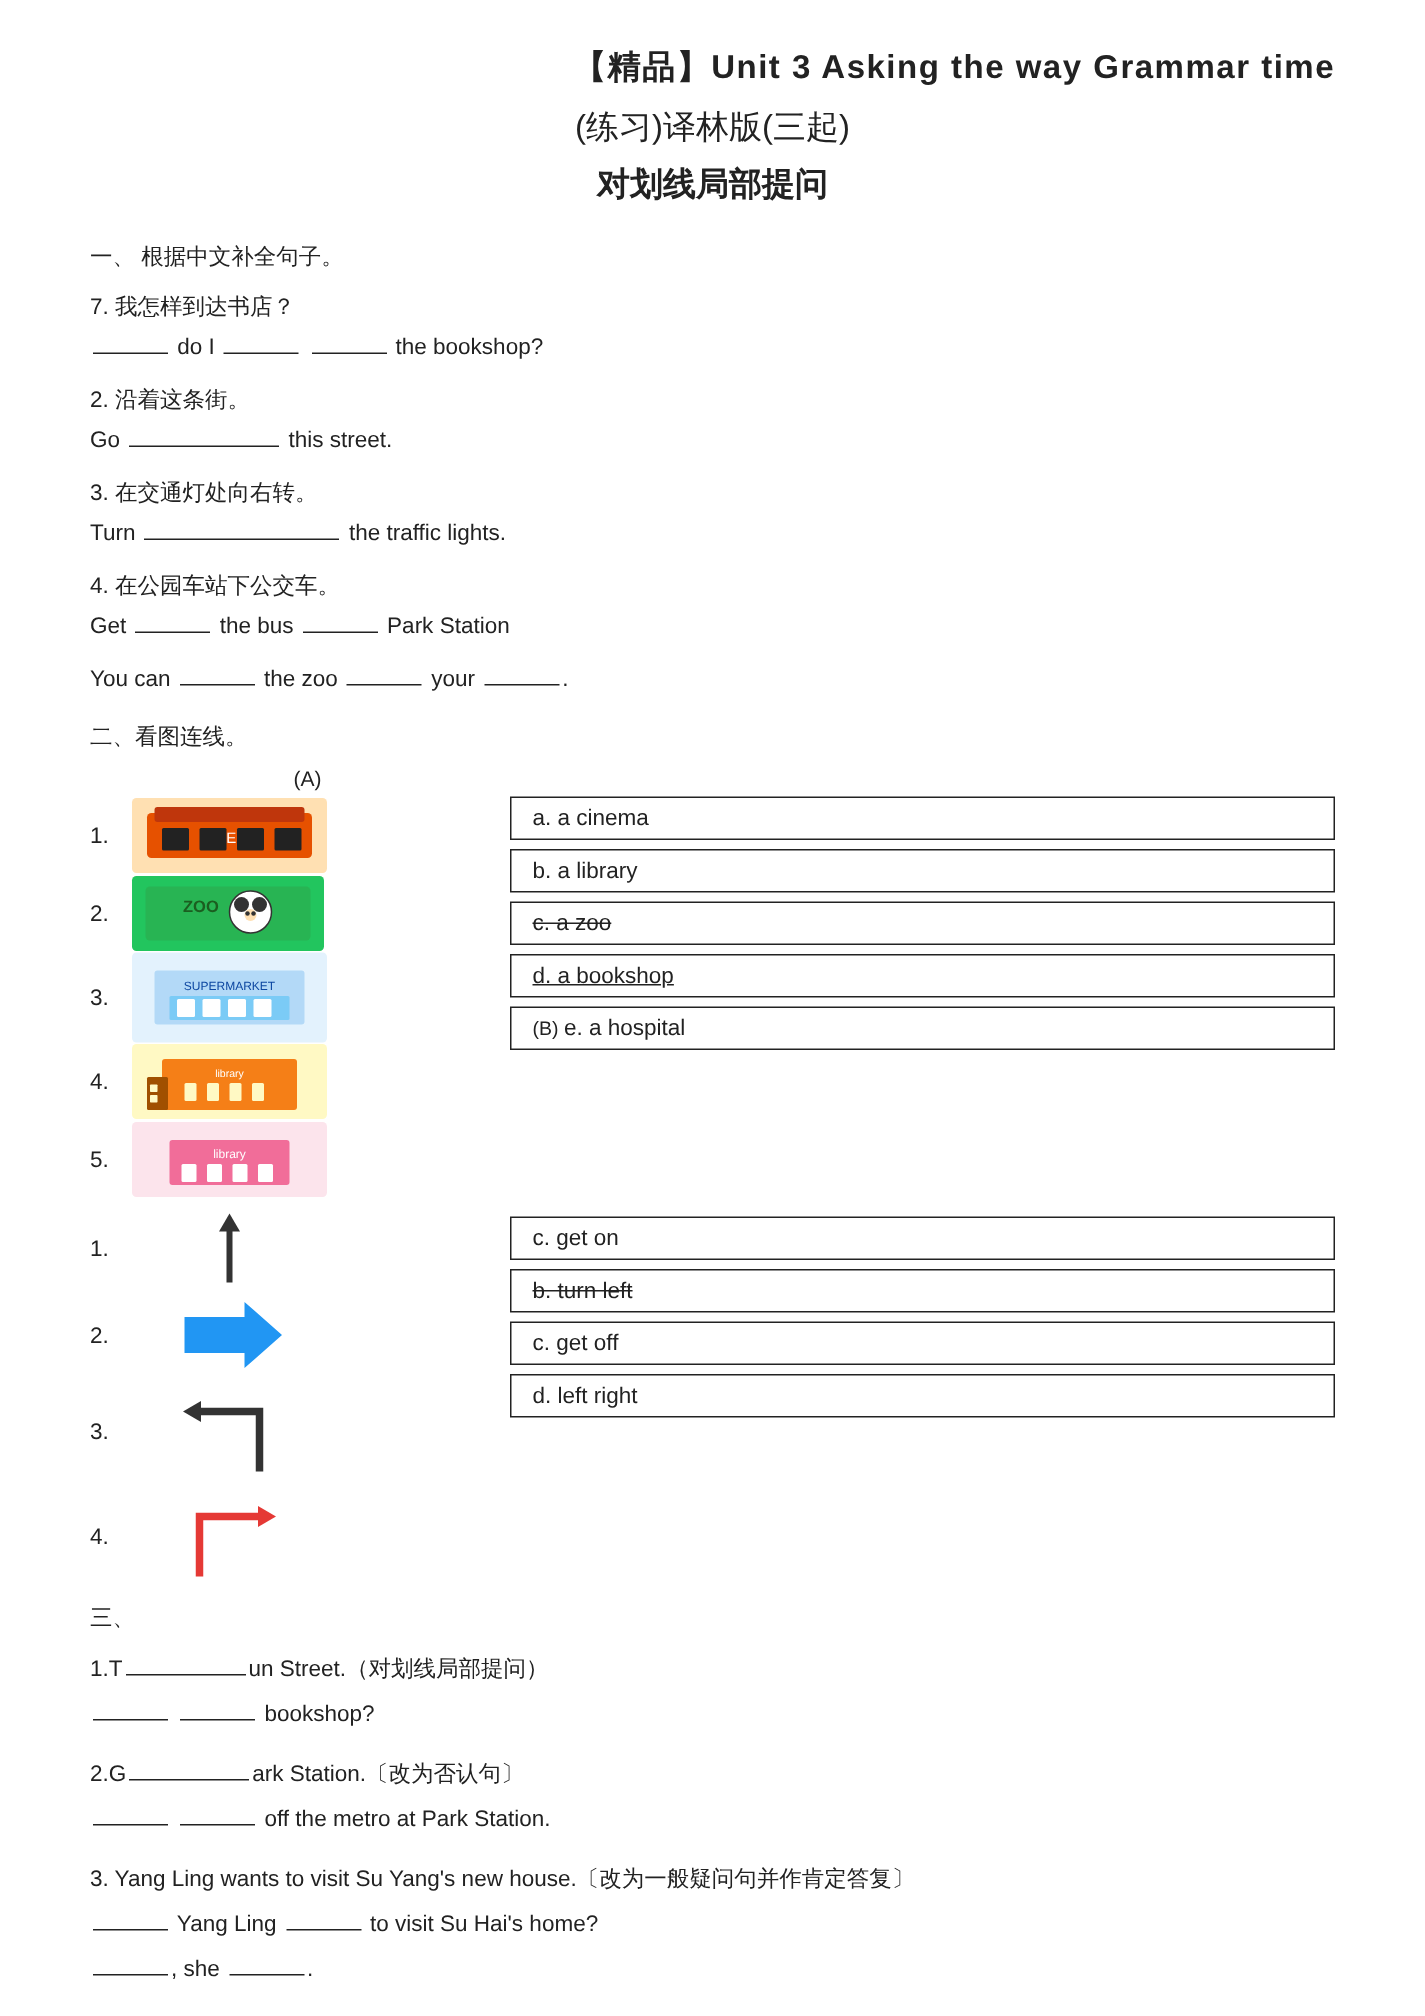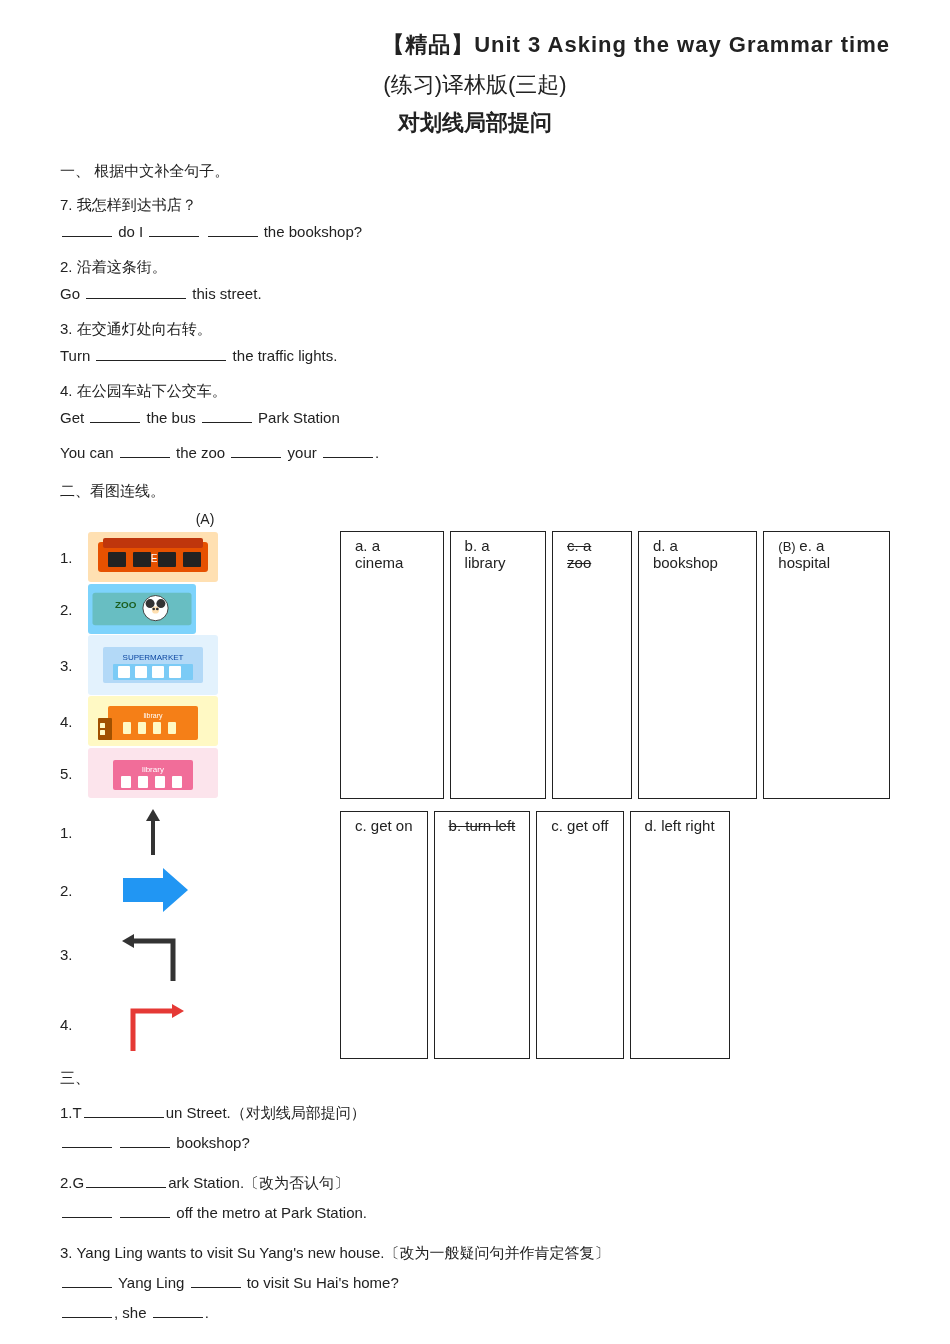--- a/index.html
+++ b/index.html
@@ -83,21 +83,21 @@
       flex-direction: row;
       width: 100%;
       gap: 10px;
     }
     .items-left-side {
       flex: 0 0 270px;
     }
     .items-right-side {
       flex: 1;
       display: flex;
-      flex-direction: row;
+      flex-direction: column;
       gap: 6px;
       justify-content: flex-start;
     }
 
     .answer-box {
       border: 1.5px solid #222;
       padding: 5px 14px;
       font-size: 15px;
     }
   </style>
@@ -162,21 +162,21 @@
             <rect x="15" y="18" width="18" height="15" rx="1" fill="#222"></rect>
             <rect x="40" y="18" width="18" height="15" rx="1" fill="#222"></rect>
             <rect x="65" y="18" width="18" height="15" rx="1" fill="#222"></rect>
             <rect x="90" y="18" width="18" height="15" rx="1" fill="#222"></rect>
           </svg>
         </div>
       </div>
 
       <div class="left-item-row">
         <span class="item-num">2.</span>
-        <div style="width:108px;height:50px;background:#7dd3fc;border-radius:3px;display:flex;align-items:center;justify-content:center;">
+        <div style="width:128px;height:50px;background:#22c55e;border-radius:3px;display:flex;align-items:center;justify-content:center;">
           <svg width="120" height="46" viewBox="0 0 120 46">
             <rect x="5" y="5" width="110" height="36" rx="3" fill="#388e3c" opacity="0.3"></rect>
             <text x="30" y="22" font-size="11" fill="#1b5e20" font-family="Arial" font-weight="bold">ZOO</text>
 
             <circle cx="75" cy="22" r="14" fill="white" stroke="#333" stroke-width="1"></circle>
             <circle cx="69" cy="17" r="5" fill="#333"></circle>
             <circle cx="81" cy="17" r="5" fill="#333"></circle>
             <circle cx="75" cy="24" r="4" fill="#ffe0b2"></circle>
             <circle cx="73" cy="23" r="1.5" fill="#333"></circle>
             <circle cx="77" cy="23" r="1.5" fill="#333"></circle>
@@ -231,21 +231,21 @@
             <rect x="79" y="26" width="10" height="12" rx="1" fill="#fff"></rect>
           </svg>
         </div>
       </div>
     </div>
 
     <div class="items-right-side" style="padding-top:20px;">
       <div class="answer-box">a. a cinema</div>
       <div class="answer-box">b. a library</div>
       <div class="answer-box" style="text-decoration:line-through;">c. a zoo</div>
-      <div class="answer-box" style="">d. a bookshop</div>
+      <div class="answer-box" style="text-decoration:underline;">d. a bookshop</div>
       <div class="answer-box">
         <span style="font-size:13px;">(B) </span>e. a hospital
       </div>
     </div>
   </div>
 
   <div class="full-row" style="margin-top:4px;">
     <div class="items-left-side">
 
       <div class="left-item-row">

